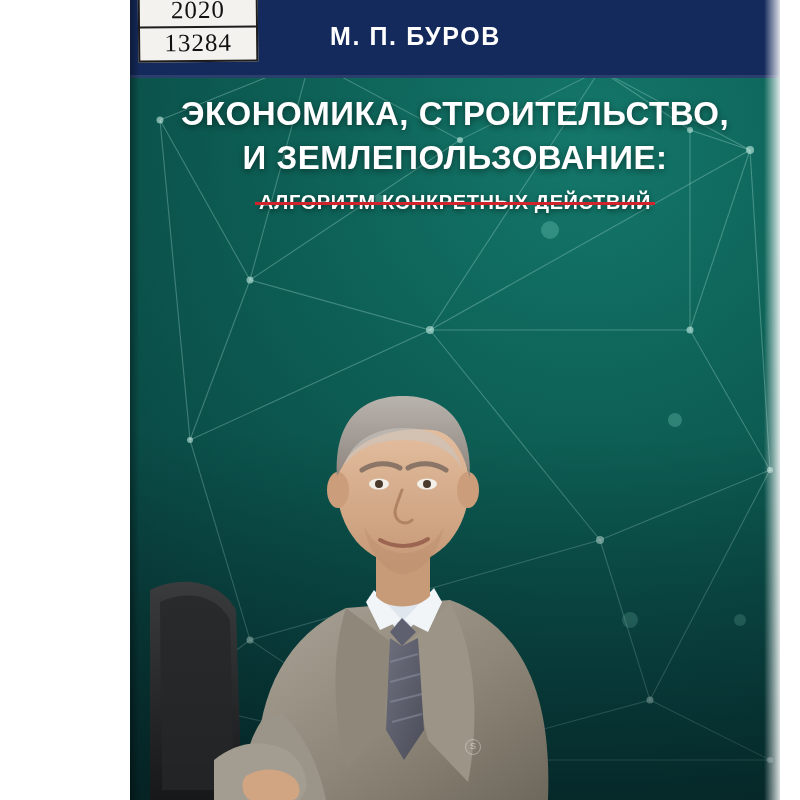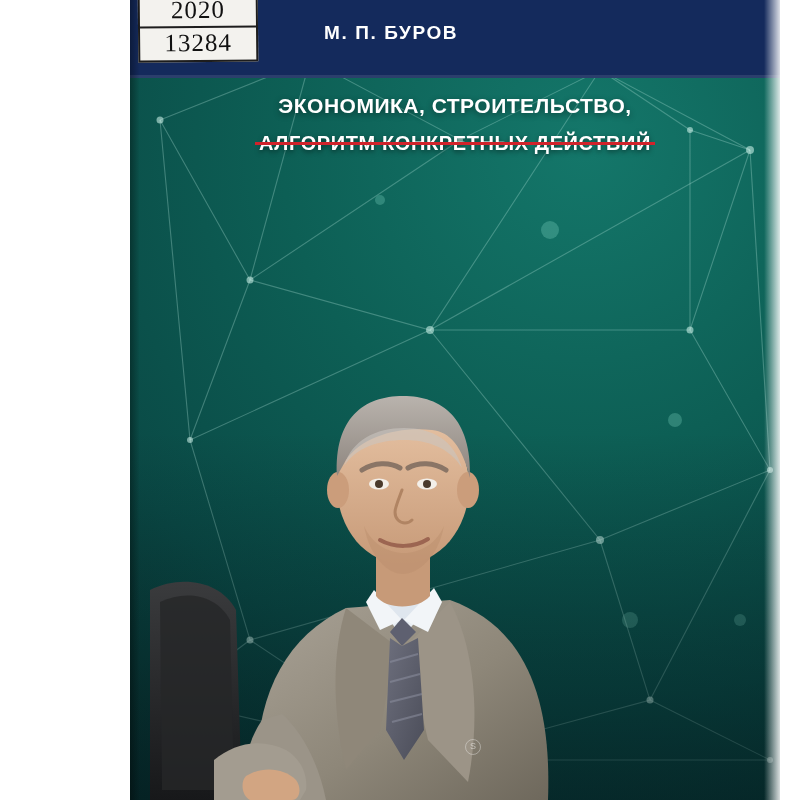--- a/index.html
+++ b/index.html
@@ -66,24 +66,24 @@
   .header-band::after {
     content: "";
     position: absolute;
     left: 0; right: 0; bottom: 0;
     height: 3px;
     background: rgba(255,255,255,0.10);
   }
 
   .author-name {
     position: absolute;
-    left: 194px;
+    left: 200px;
     top: 22px;
     color: #ffffff;
-    font-size: 19px;
+    font-size: 25px;
     font-weight: bold;
     letter-spacing: 1.6px;
     z-index: 24;
     white-space: nowrap;
   }
 
   
   .stamp-box {
     position: absolute;
     left: 8px;
@@ -147,21 +147,21 @@
     left: 0;
     top: 92px;
     width: 100%;
     z-index: 30;
     text-align: center;
     padding: 0 18px;
     box-sizing: border-box;
   }
   .title-line {
     color: #ffffff;
-    font-size: 21px;
+    font-size: 33px;
     font-weight: bold;
     letter-spacing: 0.5px;
     line-height: 1.32;
     text-shadow: 0 2px 6px rgba(0,0,0,0.45);
     white-space: nowrap;
   }
   .subtitle {
     margin-top: 12px;
     color: #ffffff;
     font-size: 20px;
@@ -275,20 +275,21 @@
     <div class="author-name">М. П. БУРОВ</div>
 
     <div class="stamp-box">
       <div class="stamp-top">2020</div>
       <div class="stamp-line"></div>
       <div class="stamp-bottom">13284</div>
     </div>
 
     <div class="title-block">
       <div class="title-line">ЭКОНОМИКА, СТРОИТЕЛЬСТВО,</div>
+      <div class="title-line">И ЗЕМЛЕПОЛЬЗОВАНИЕ:</div>
       <div class="subtitle">
         <span>АЛГОРИТМ КОНКРЕТНЫХ ДЕЙСТВИЙ</span>
         <span class="strike"></span>
       </div>
     </div>
 
     <div class="portrait">
       <svg width="470" height="510" viewBox="0 0 470 510">
         <defs>
           <linearGradient id="suitG" x1="0" y1="0" x2="1" y2="1">

